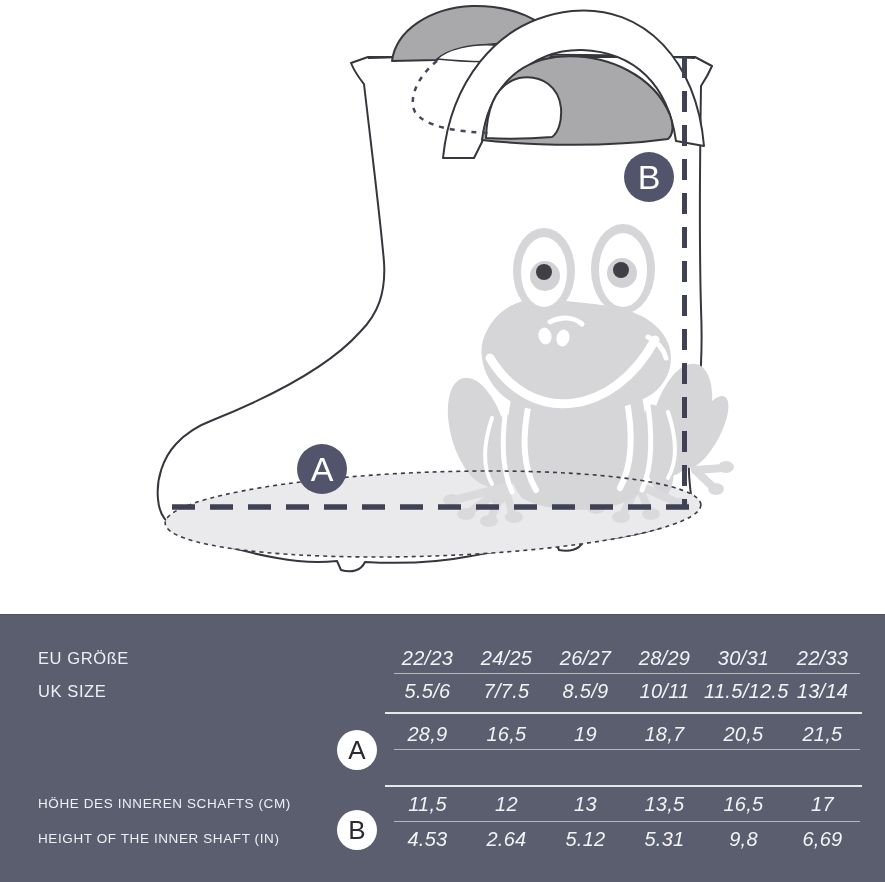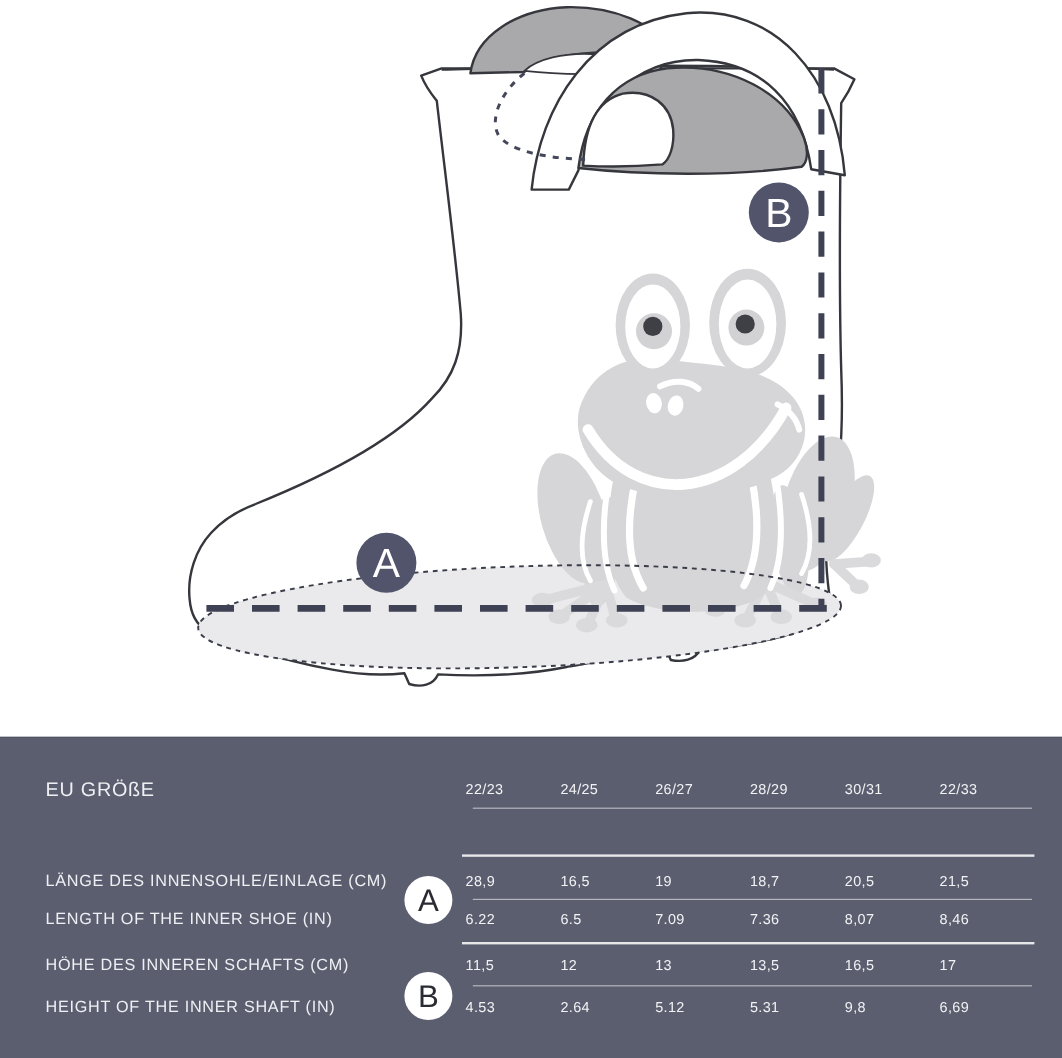--- a/index.html
+++ b/index.html
@@ -8,22 +8,22 @@
   .boot-area{position:absolute;top:0;left:0;width:885px;height:614px;}
   
   .size-table{position:absolute;top:614px;left:0;width:885px;height:268px;
               background:#5b5e6f;border-top:1px solid #505362;color:#f2f3f5;}
   .trow{position:absolute;left:0;width:885px;height:28px;}
   .tlabel{position:absolute;left:38px;top:0;height:28px;line-height:28px;
           letter-spacing:.6px;white-space:nowrap;color:#eef0f3;}
   .row-size .tlabel{font-size:16.5px;}
   .row-measure .tlabel{font-size:13.5px;}
   .tvals{position:absolute;left:388px;top:0;width:474px;height:28px;display:flex;}
-  .tcell{flex:1 1 0;min-width:0;text-align:left;line-height:28px;font-size:12px;
-         letter-spacing:.3px;white-space:nowrap;}
+  .tcell{flex:1 1 0;min-width:0;text-align:center;line-height:28px;font-size:20px;
+         letter-spacing:.3px;white-space:nowrap;font-style:italic;}
   .divider{position:absolute;background:rgba(255,255,255,.55);height:1px;}
   .divider.thin{left:394px;width:466px;}
   .divider.group{left:385px;width:477px;height:2px;background:rgba(255,255,255,.85);}
   .marker-circle{position:absolute;left:337px;width:40px;height:40px;border-radius:50%;
                  background:#ffffff;color:#2a2b33;text-align:center;line-height:40px;
                  font-size:26px;}
 </style>
 </head>
 <body>
 
@@ -158,48 +158,47 @@
         <div class="tcell">24/25</div>
         <div class="tcell">26/27</div>
         <div class="tcell">28/29</div>
         <div class="tcell">30/31</div>
         <div class="tcell">22/33</div>
       </div>
     </div>
 
     <div class="divider thin" style="top:58px"></div>
 
+    <div class="trow row-size" style="top:62px">
+      <div class="tlabel">UK SIZE</div>
+      <div class="tvals">
+        <div class="tcell">5.5/6</div>
+        <div class="tcell">7/7.5</div>
+        <div class="tcell">8.5/9</div>
+        <div class="tcell">10/11</div>
+        <div class="tcell">11.5/12.5</div>
+        <div class="tcell">13/14</div>
+      </div>
+    </div>
 
     <div class="divider group" style="top:97px"></div>
 
     <div class="trow row-measure" style="top:105px">
-      <div class="tlabel">LÄNGE DES INNENSOHLE/EINLAGE (CM)</div>
       <div class="tvals">
         <div class="tcell">28,9</div>
         <div class="tcell">16,5</div>
         <div class="tcell">19</div>
         <div class="tcell">18,7</div>
         <div class="tcell">20,5</div>
         <div class="tcell">21,5</div>
       </div>
     </div>
 
     <div class="divider thin" style="top:134px"></div>
 
-    <div class="trow row-measure" style="top:137px">
-      <div class="tlabel">LENGTH OF THE INNER SHOE (IN)</div>
-      <div class="tvals">
-        <div class="tcell">6.22</div>
-        <div class="tcell">6.5</div>
-        <div class="tcell">7.09</div>
-        <div class="tcell">7.36</div>
-        <div class="tcell">8,07</div>
-        <div class="tcell">8,46</div>
-      </div>
-    </div>
 
     <div class="divider group" style="top:170px"></div>
 
     <div class="trow row-measure" style="top:175px">
       <div class="tlabel">HÖHE DES INNEREN SCHAFTS (CM)</div>
       <div class="tvals">
         <div class="tcell">11,5</div>
         <div class="tcell">12</div>
         <div class="tcell">13</div>
         <div class="tcell">13,5</div>

